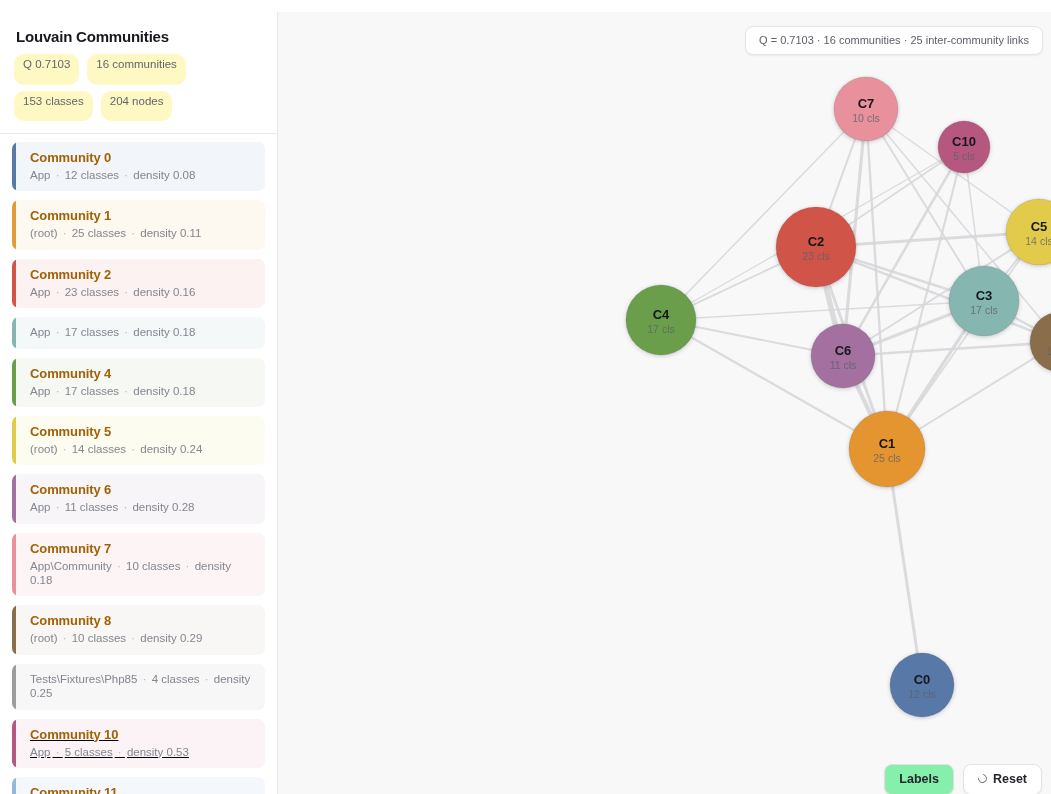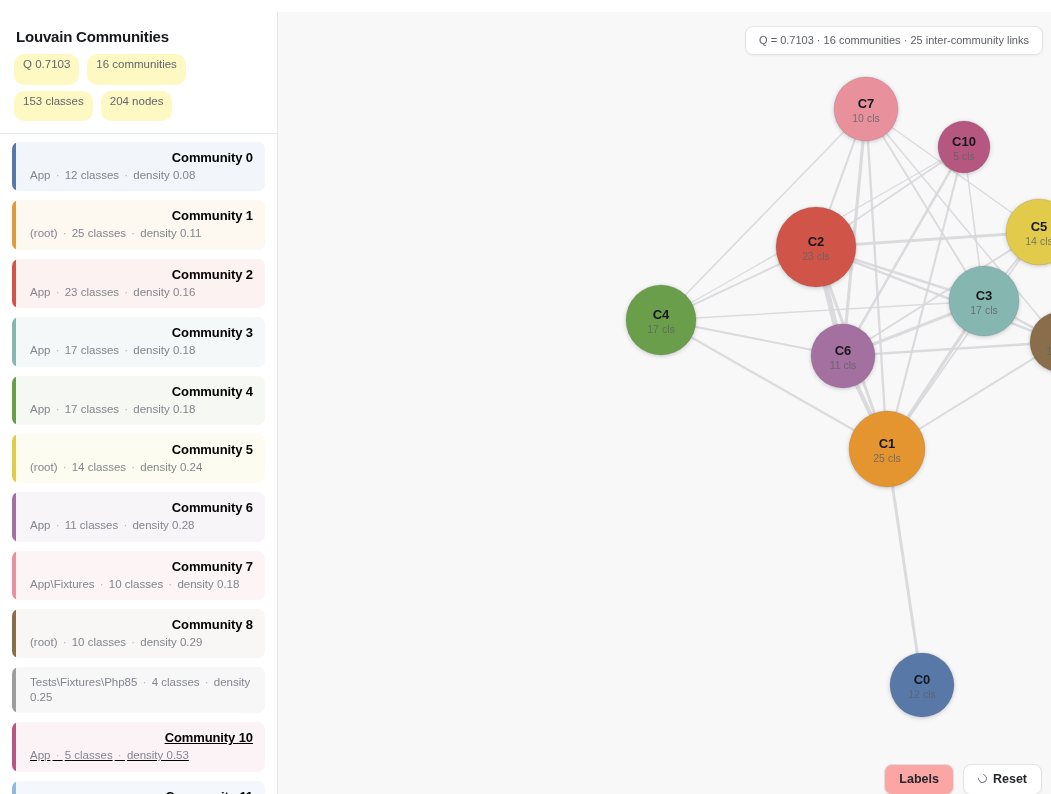--- a/index.html
+++ b/index.html
@@ -74,24 +74,23 @@
   }
   .community-item .bar {
     position: absolute;
     left: 0; top: 0; bottom: 0;
     width: 4px;
     border-radius: 7px 0 0 7px;
   }
   .community-name {
     font-size: 13px;
     font-weight: bold;
-    color: #000000;
+    color: #a16207;
     margin-bottom: 3px;
     letter-spacing: -0.1px;
-    text-align: right;
   }
   .community-meta {
     font-size: 11.5px;
     color: #83868f;
     line-height: 1.25;
   }
   .community-meta .dot { padding: 0 2px; color: #b3b5bc; }
 
   
   .canvas {
@@ -154,21 +153,21 @@
     padding: 8px 14px 9px 14px;
     background: #ffffff;
     cursor: pointer;
     box-shadow: 0 1px 2px rgba(16,18,24,0.05);
     display: flex;
     align-items: center;
     gap: 6px;
     line-height: 1;
   }
   .ctrl-btn.active {
-    background: #fca5a5;
+    background: #86efac;
     border-color: #dedfe4;
   }
   .reset-icon {
     display: inline-block;
     width: 9px; height: 9px;
     border: 1.5px solid #6d7079;
     border-radius: 50%;
     border-top-color: transparent;
     transform: rotate(-35deg);
   }
@@ -201,42 +200,41 @@
           <div class="community-name">Community 1</div>
           <div class="community-meta"><span>(root)</span><span class="dot"> · </span><span>25 classes</span><span class="dot"> · </span><span>density 0.11</span></div>
         </div>
         <div class="community-item" style="background: rgb(252, 242, 241);">
           <span class="bar" style="background: rgb(208, 85, 72);"></span>
           <div class="community-name">Community 2</div>
           <div class="community-meta"><span>App</span><span class="dot"> · </span><span>23 classes</span><span class="dot"> · </span><span>density 0.16</span></div>
         </div>
         <div class="community-item" style="background: rgb(245, 248, 248);">
           <span class="bar" style="background: rgb(134, 182, 176);"></span>
-          <div class="community-name">Community 3</div>
           <div class="community-meta"><span>App</span><span class="dot"> · </span><span>17 classes</span><span class="dot"> · </span><span>density 0.18</span></div>
         </div>
         <div class="community-item" style="background: rgb(245, 248, 243);">
           <span class="bar" style="background: rgb(106, 158, 74);"></span>
           <div class="community-name">Community 4</div>
           <div class="community-meta"><span>App</span><span class="dot"> · </span><span>17 classes</span><span class="dot"> · </span><span>density 0.18</span></div>
         </div>
         <div class="community-item" style="background: rgb(253, 252, 240);">
           <span class="bar" style="background: rgb(226, 203, 74);"></span>
           <div class="community-name">Community 5</div>
           <div class="community-meta"><span>(root)</span><span class="dot"> · </span><span>14 classes</span><span class="dot"> · </span><span>density 0.24</span></div>
         </div>
         <div class="community-item" style="background: rgb(248, 245, 248);">
           <span class="bar" style="background: rgb(163, 112, 159);"></span>
           <div class="community-name">Community 6</div>
           <div class="community-meta"><span>App</span><span class="dot"> · </span><span>11 classes</span><span class="dot"> · </span><span>density 0.28</span></div>
         </div>
         <div class="community-item" style="background: rgb(252, 244, 245);">
           <span class="bar" style="background: rgb(232, 144, 156);"></span>
           <div class="community-name">Community 7</div>
-          <div class="community-meta"><span>App\Fixtures</span><span class="dot"> · </span><span>10 classes</span><span class="dot"> · </span><span>density 0.18</span></div>
+          <div class="community-meta"><span>App\Community</span><span class="dot"> · </span><span>10 classes</span><span class="dot"> · </span><span>density 0.18</span></div>
         </div>
         <div class="community-item" style="background: rgb(248, 247, 245);">
           <span class="bar" style="background: rgb(138, 110, 75);"></span>
           <div class="community-name">Community 8</div>
           <div class="community-meta"><span>(root)</span><span class="dot"> · </span><span>10 classes</span><span class="dot"> · </span><span>density 0.29</span></div>
         </div>
         <div class="community-item" style="background: rgb(247, 247, 247);">
           <span class="bar" style="background: rgb(157, 157, 157);"></span>
           <div class="community-meta"><span>Tests\Fixtures\Php85</span><span class="dot"> · </span><span>4 classes</span><span class="dot"> · </span><span>density 0.25</span></div>
         </div>

